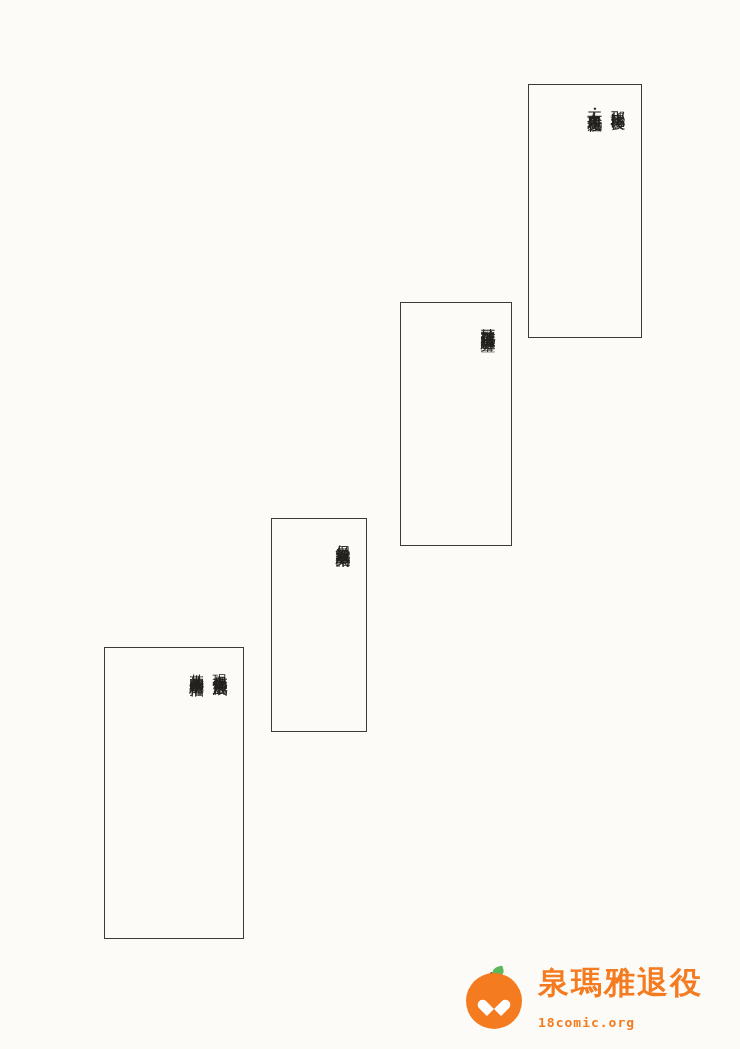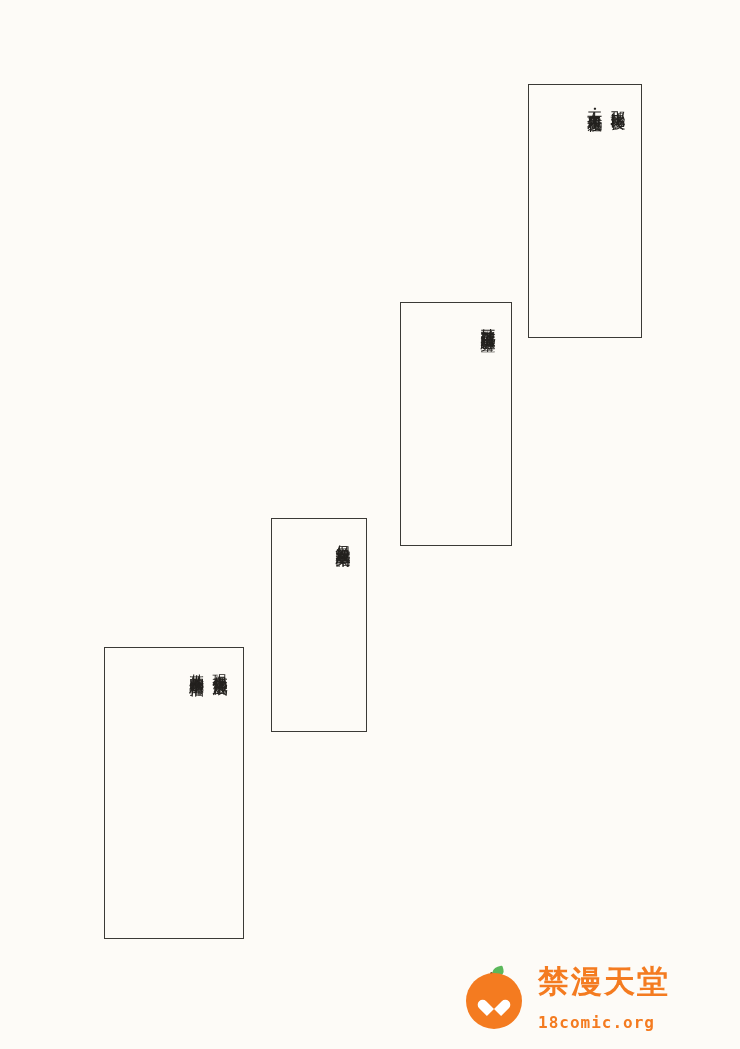--- a/index.html
+++ b/index.html
@@ -124,21 +124,21 @@
   .wm-title {
     font-family: "DejaVu Sans", sans-serif;
     font-size: 31px;
     font-weight: bold;
     color: #f47b20;
     letter-spacing: 2px;
   }
   .wm-sub {
     margin-top: 18px;
     font-family: "DejaVu Sans Mono", monospace;
-    font-size: 16px;
+    font-size: 13px;
     font-weight: bold;
     color: #f47b20;
     letter-spacing: 1px;
   }
 </style>
 </head>
 <body>
 
 <div id="page">
 
@@ -162,18 +162,18 @@
 
   <div id="watermark">
     <div class="wm-badge">
       <div class="wm-leaf"></div>
       <div class="wm-stem"></div>
       <div class="wm-circle">
         <div class="wm-heart"></div>
       </div>
     </div>
     <div class="wm-texts">
-      <div class="wm-title">禁漫天堂</div>
+      <div class="wm-title">泉瑪雅退役</div>
       <div class="wm-sub">18comic.org</div>
     </div>
   </div>
 
 </div>
 
 </body></html>

